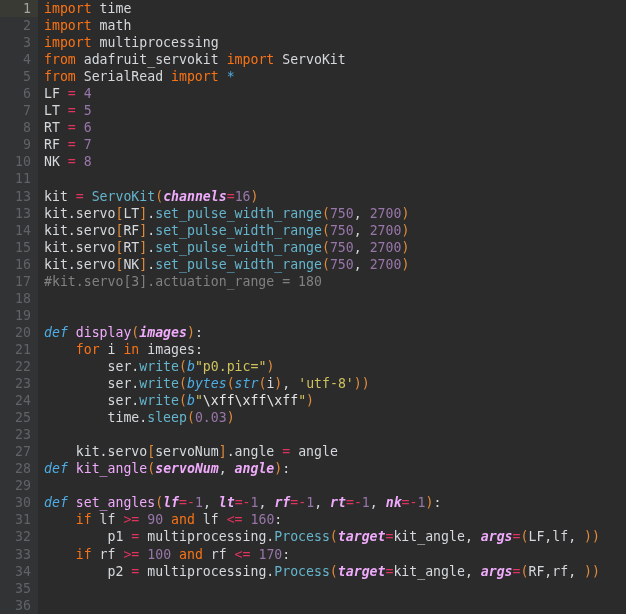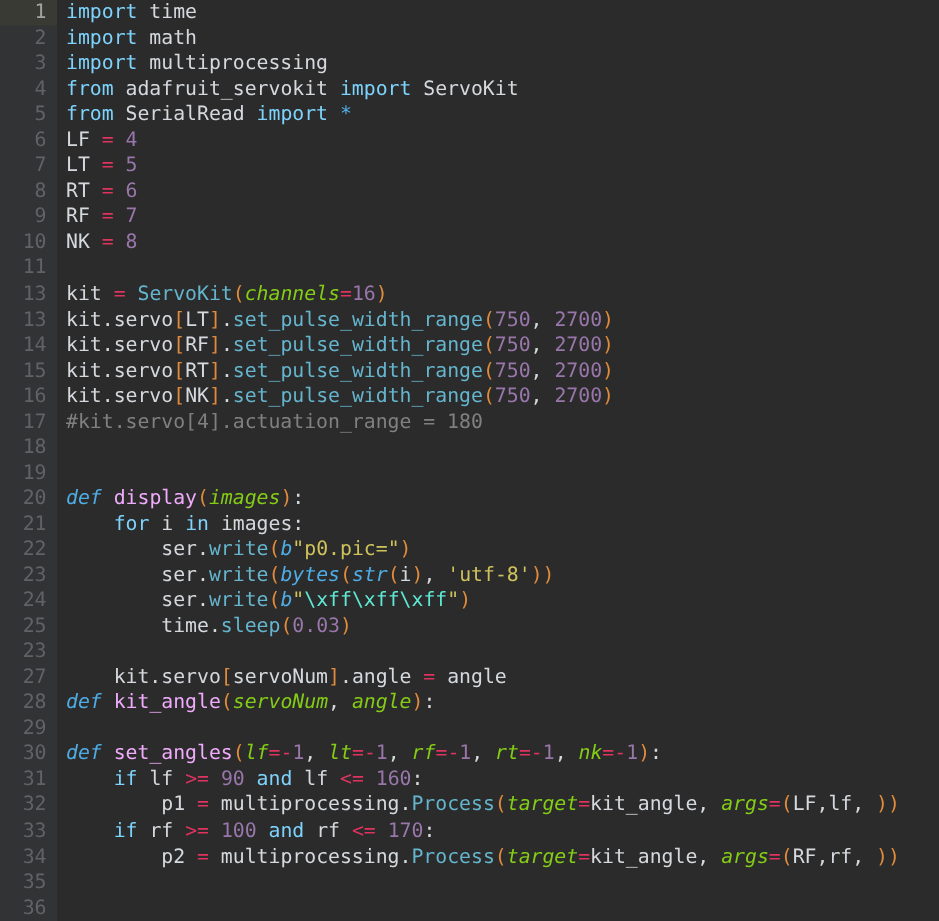--- a/index.html
+++ b/index.html
@@ -66,30 +66,30 @@
     width: 588px;
     height: 614px;
     pointer-events: none;
   }
   .guide {
     position: absolute;
     width: 1px;
     background-image: linear-gradient(to bottom, #4b4b48 50%, rgba(0,0,0,0) 50%);
     background-size: 1px 3px;
   }
-  .kw2  { color: #7dd3fc; }
+  .kw2  { color: #f97316; }
   .kwi  { color: #4eade5; font-style: italic; }
   .fn   { color: #64b5cd; }
   .fndef{ color: #f0abfc; }
   .num  { color: #9876aa; }
   .str  { color: #cec25c; }
-  .esc  { color: #5eead4; }
+  .esc  { color: #e5e5e5; }
   .cmt  { color: #808080; }
   .par  { color: #e08b3b; }
-  .parm { color: #84cc16; font-style: italic; }
+  .parm { color: #f0abfc; font-style: italic; font-weight: bold; }
   .op   { color: #e0335f; }
   .pre  { color: #4eade5; font-style: italic; }
   .txt  { color: #d5d9dd; }
 </style>
 </head>
 <body>
 
 <div id="editor">
 
   <div class="gutter" id="gutter">
@@ -150,21 +150,21 @@
       <div class="code-line"><span class="txt">LT </span><span class="op">= </span><span class="num">5</span></div>
       <div class="code-line"><span class="txt">RT </span><span class="op">= </span><span class="num">6</span></div>
       <div class="code-line"><span class="txt">RF </span><span class="op">= </span><span class="num">7</span></div>
       <div class="code-line"><span class="txt">NK </span><span class="op">= </span><span class="num">8</span></div>
       <div class="code-line">&nbsp;</div>
       <div class="code-line"><span class="txt">kit </span><span class="op">= </span><span class="fn">ServoKit</span><span class="par">(</span><span class="parm">channels</span><span class="op">=</span><span class="num">16</span><span class="par">)</span></div>
       <div class="code-line"><span class="txt">kit.servo</span><span class="par">[</span><span class="txt">LT</span><span class="par">]</span><span class="txt">.</span><span class="fn">set_pulse_width_range</span><span class="par">(</span><span class="num">750</span><span class="txt">, </span><span class="num">2700</span><span class="par">)</span></div>
       <div class="code-line"><span class="txt">kit.servo</span><span class="par">[</span><span class="txt">RF</span><span class="par">]</span><span class="txt">.</span><span class="fn">set_pulse_width_range</span><span class="par">(</span><span class="num">750</span><span class="txt">, </span><span class="num">2700</span><span class="par">)</span></div>
       <div class="code-line"><span class="txt">kit.servo</span><span class="par">[</span><span class="txt">RT</span><span class="par">]</span><span class="txt">.</span><span class="fn">set_pulse_width_range</span><span class="par">(</span><span class="num">750</span><span class="txt">, </span><span class="num">2700</span><span class="par">)</span></div>
       <div class="code-line"><span class="txt">kit.servo</span><span class="par">[</span><span class="txt">NK</span><span class="par">]</span><span class="txt">.</span><span class="fn">set_pulse_width_range</span><span class="par">(</span><span class="num">750</span><span class="txt">, </span><span class="num">2700</span><span class="par">)</span></div>
-      <div class="code-line"><span class="cmt">#kit.servo[4].actuation_range = 180</span></div>
+      <div class="code-line"><span class="cmt">#kit.servo[3].actuation_range = 180</span></div>
       <div class="code-line">&nbsp;</div>
       <div class="code-line">&nbsp;</div>
       <div class="code-line"><span class="kwi">def </span><span class="fndef">display</span><span class="par">(</span><span class="parm">images</span><span class="par">)</span><span class="txt">:</span></div>
       <div class="code-line"><span class="txt">    </span><span class="kw2">for </span><span class="txt">i </span><span class="kw2">in </span><span class="txt">images</span><span class="txt">:</span></div>
       <div class="code-line"><span class="txt">        ser</span><span class="txt">.</span><span class="fn">write</span><span class="par">(</span><span class="pre">b</span><span class="str">"p0.pic="</span><span class="par">)</span></div>
       <div class="code-line"><span class="txt">        ser</span><span class="txt">.</span><span class="fn">write</span><span class="par">(</span><span class="kwi">bytes</span><span class="par">(</span><span class="kwi">str</span><span class="par">(</span><span class="txt">i</span><span class="par">)</span><span class="txt">, </span><span class="str">'utf-8'</span><span class="par">)</span><span class="par">)</span></div>
       <div class="code-line"><span class="txt">        ser</span><span class="txt">.</span><span class="fn">write</span><span class="par">(</span><span class="pre">b</span><span class="str">"</span><span class="esc">\xff\xff\xff</span><span class="str">"</span><span class="par">)</span></div>
       <div class="code-line"><span class="txt">        time</span><span class="txt">.</span><span class="fn">sleep</span><span class="par">(</span><span class="num">0.03</span><span class="par">)</span></div>
       <div class="code-line">&nbsp;</div>
       <div class="code-line"><span class="txt">    kit.servo</span><span class="par">[</span><span class="txt">servoNum</span><span class="par">]</span><span class="txt">.angle </span><span class="op">= </span><span class="txt">angle</span></div>

